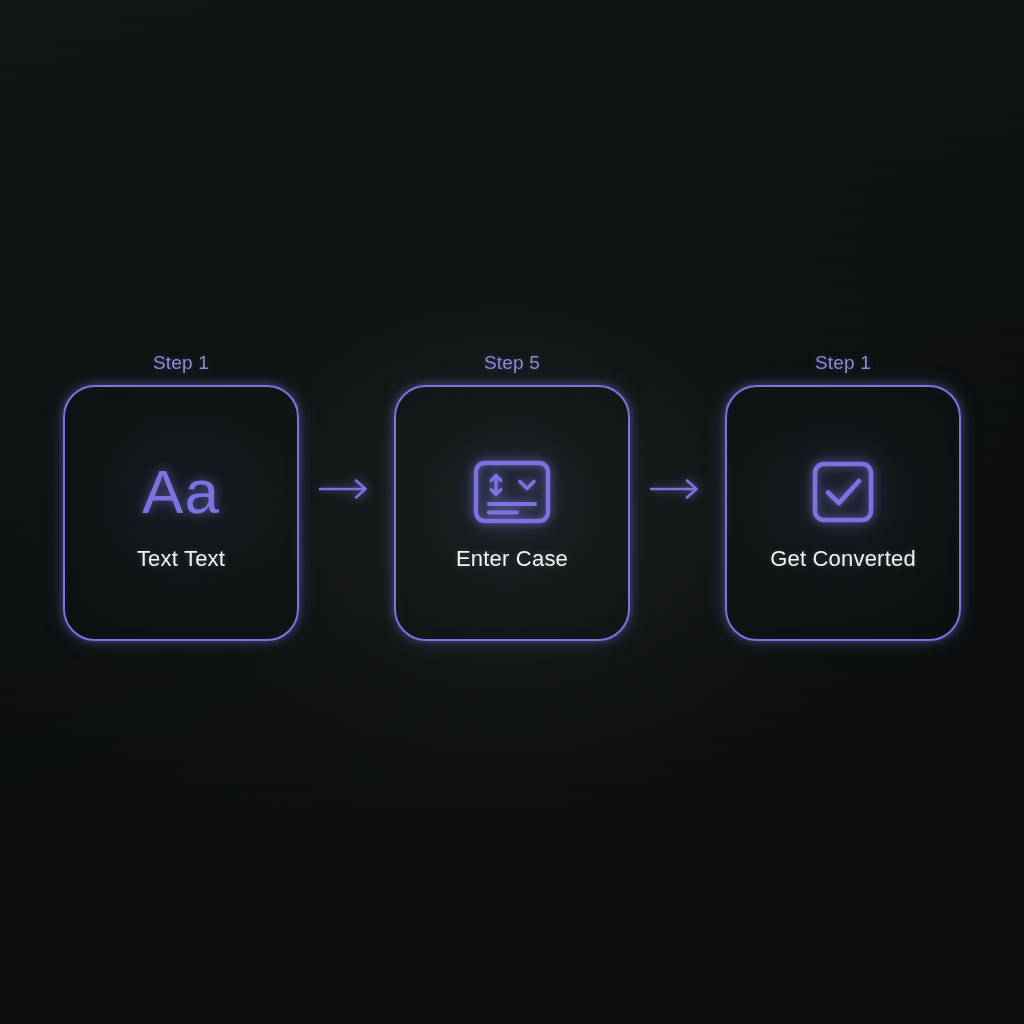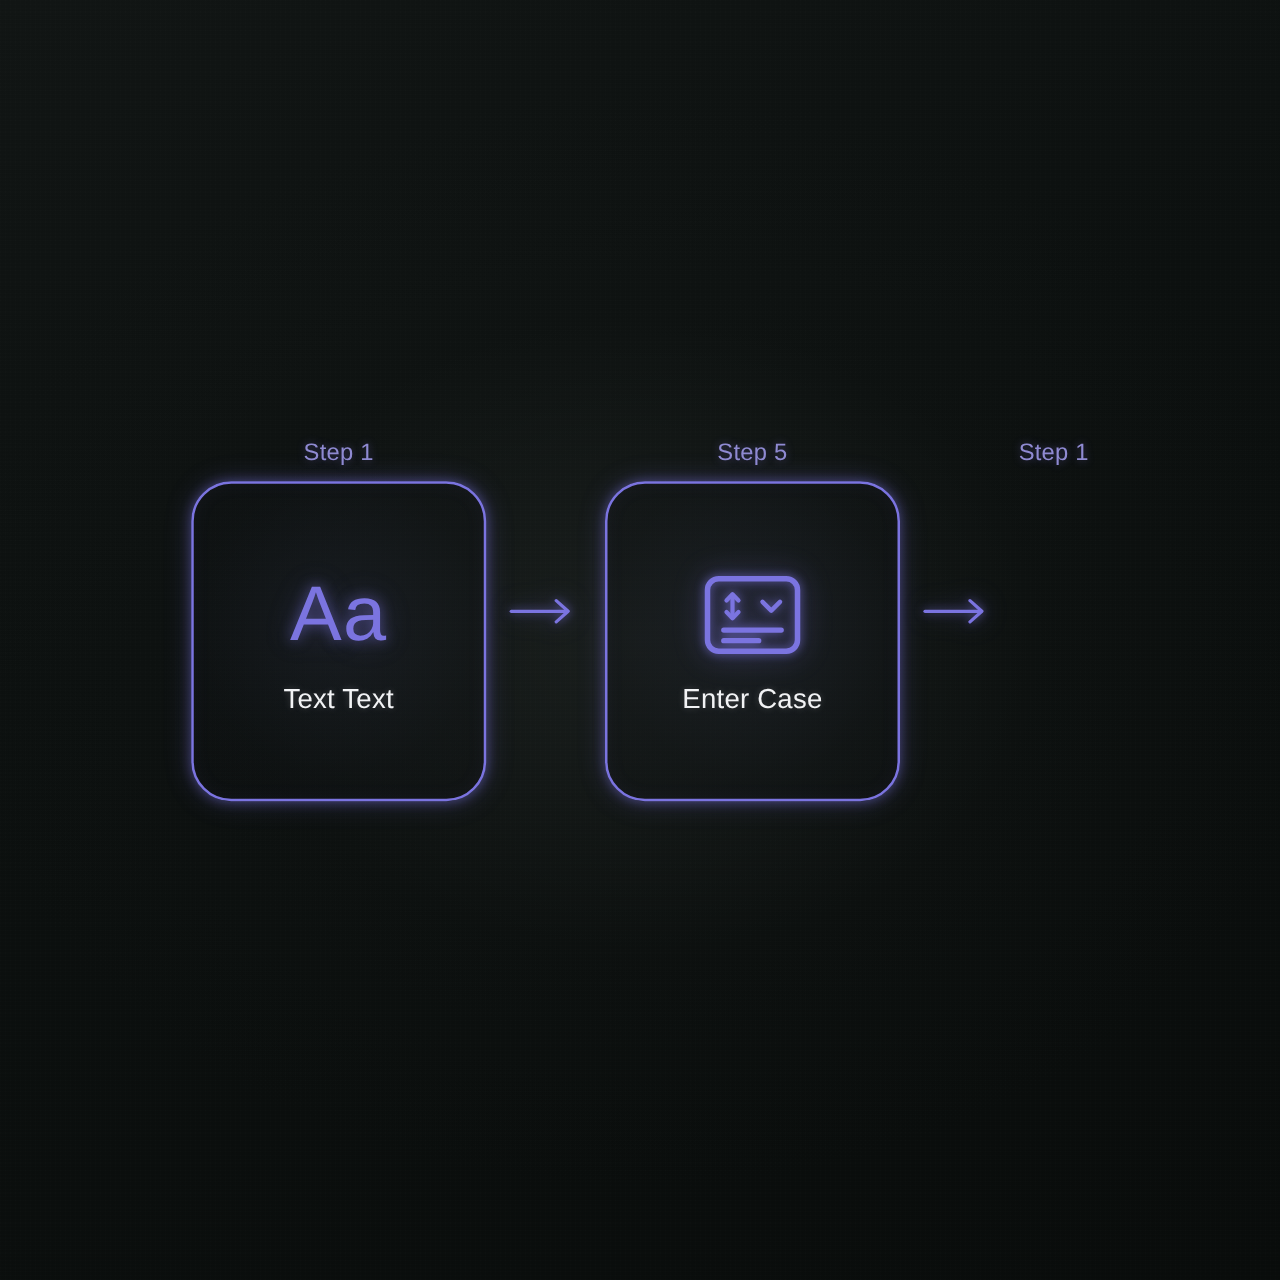--- a/index.html
+++ b/index.html
@@ -179,15 +179,24 @@
   <div class="arrow">
     <svg width="58" height="26" viewBox="0 0 58 26" fill="none">
       <path d="M2 13 H47" stroke="#7b74e0" stroke-width="2.6" stroke-linecap="round"></path>
       <path d="M38 4.5 L47.5 13 L38 21.5" stroke="#7b74e0" stroke-width="2.6" stroke-linecap="round" stroke-linejoin="round" fill="none"></path>
     </svg>
   </div>
 
   <div class="step-col">
     <div class="step-label">Step 1</div>
 
+    <div class="card">
+      <div class="card-icon">
+        <svg class="svg-icon" width="66" height="66" viewBox="0 0 66 66" fill="none">
+          <rect x="5" y="5" width="56" height="56" rx="9" ry="9" stroke="#7b74e0" stroke-width="4.6" fill="none"></rect>
+          <path d="M18 33.5 L29 44 L49 22" stroke="#7b74e0" stroke-width="4.8" stroke-linecap="round" stroke-linejoin="round" fill="none"></path>
+        </svg>
+      </div>
+      <div class="card-title">Get Converted</div>
+    </div>
   </div>
 
 </div>
 
 </body></html>

